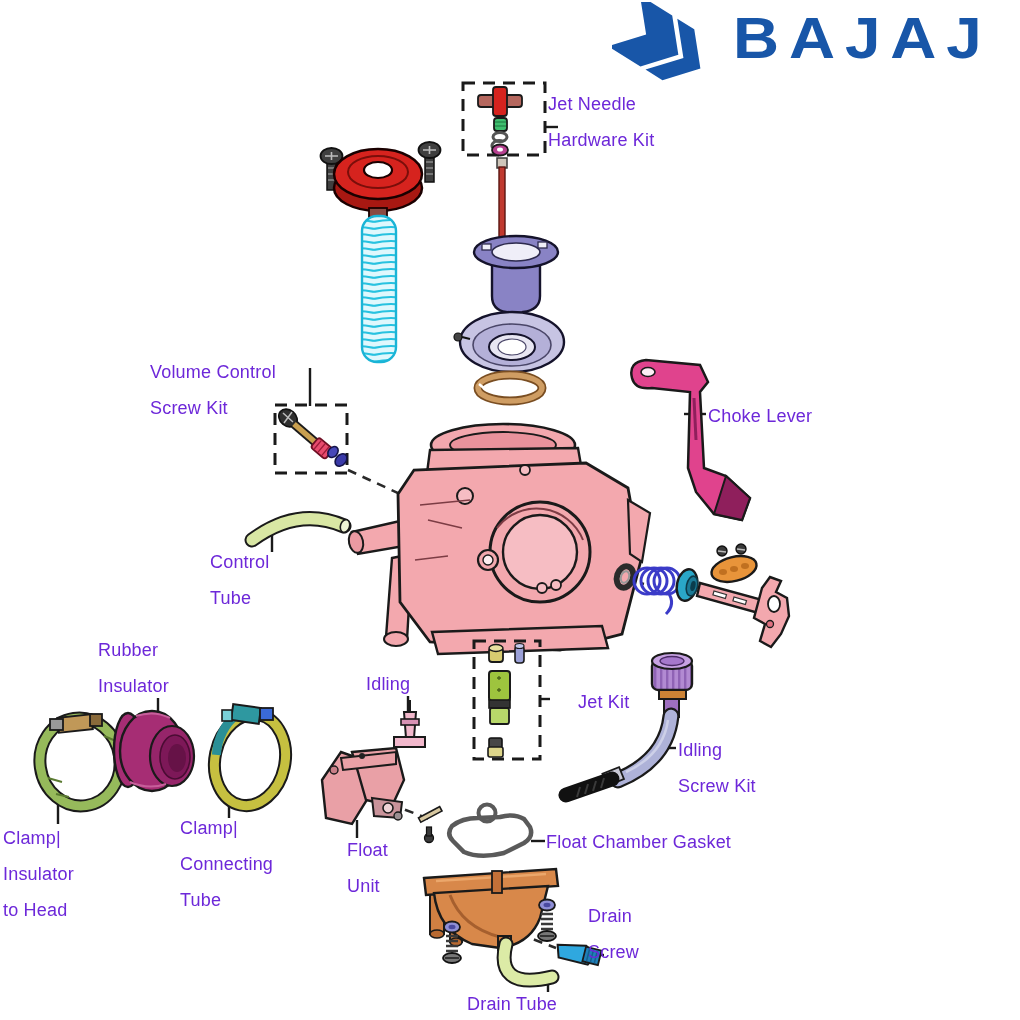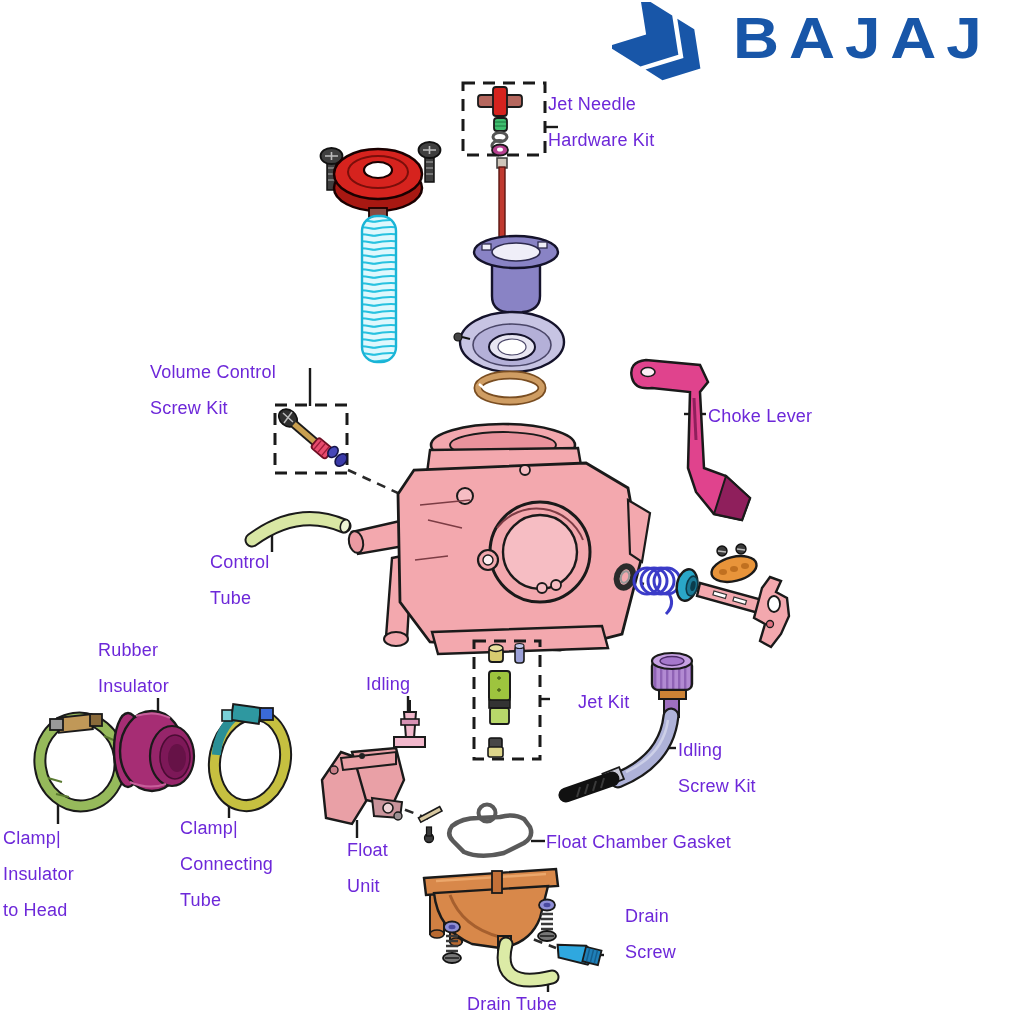--- a/index.html
+++ b/index.html
@@ -343,17 +343,17 @@
 <div class="lbl" style="left:180px;top:810px">Clamp|
 Connecting
 Tube</div>
 <div class="lbl" style="left:366px;top:666px">Idling</div>
 <div class="lbl" style="left:578px;top:684px">Jet Kit</div>
 <div class="lbl" style="left:678px;top:732px">Idling
 Screw Kit</div>
 <div class="lbl" style="left:546px;top:824px">Float Chamber Gasket</div>
 <div class="lbl" style="left:347px;top:832px">Float
 Unit</div>
-<div class="lbl" style="left:625px;top:898px">Drain
+<div class="lbl" style="left:588px;top:898px">Drain
 Screw</div>
 <div class="lbl" style="left:467px;top:986px">Drain Tube</div>
 
 </div>
 
 </body></html>

